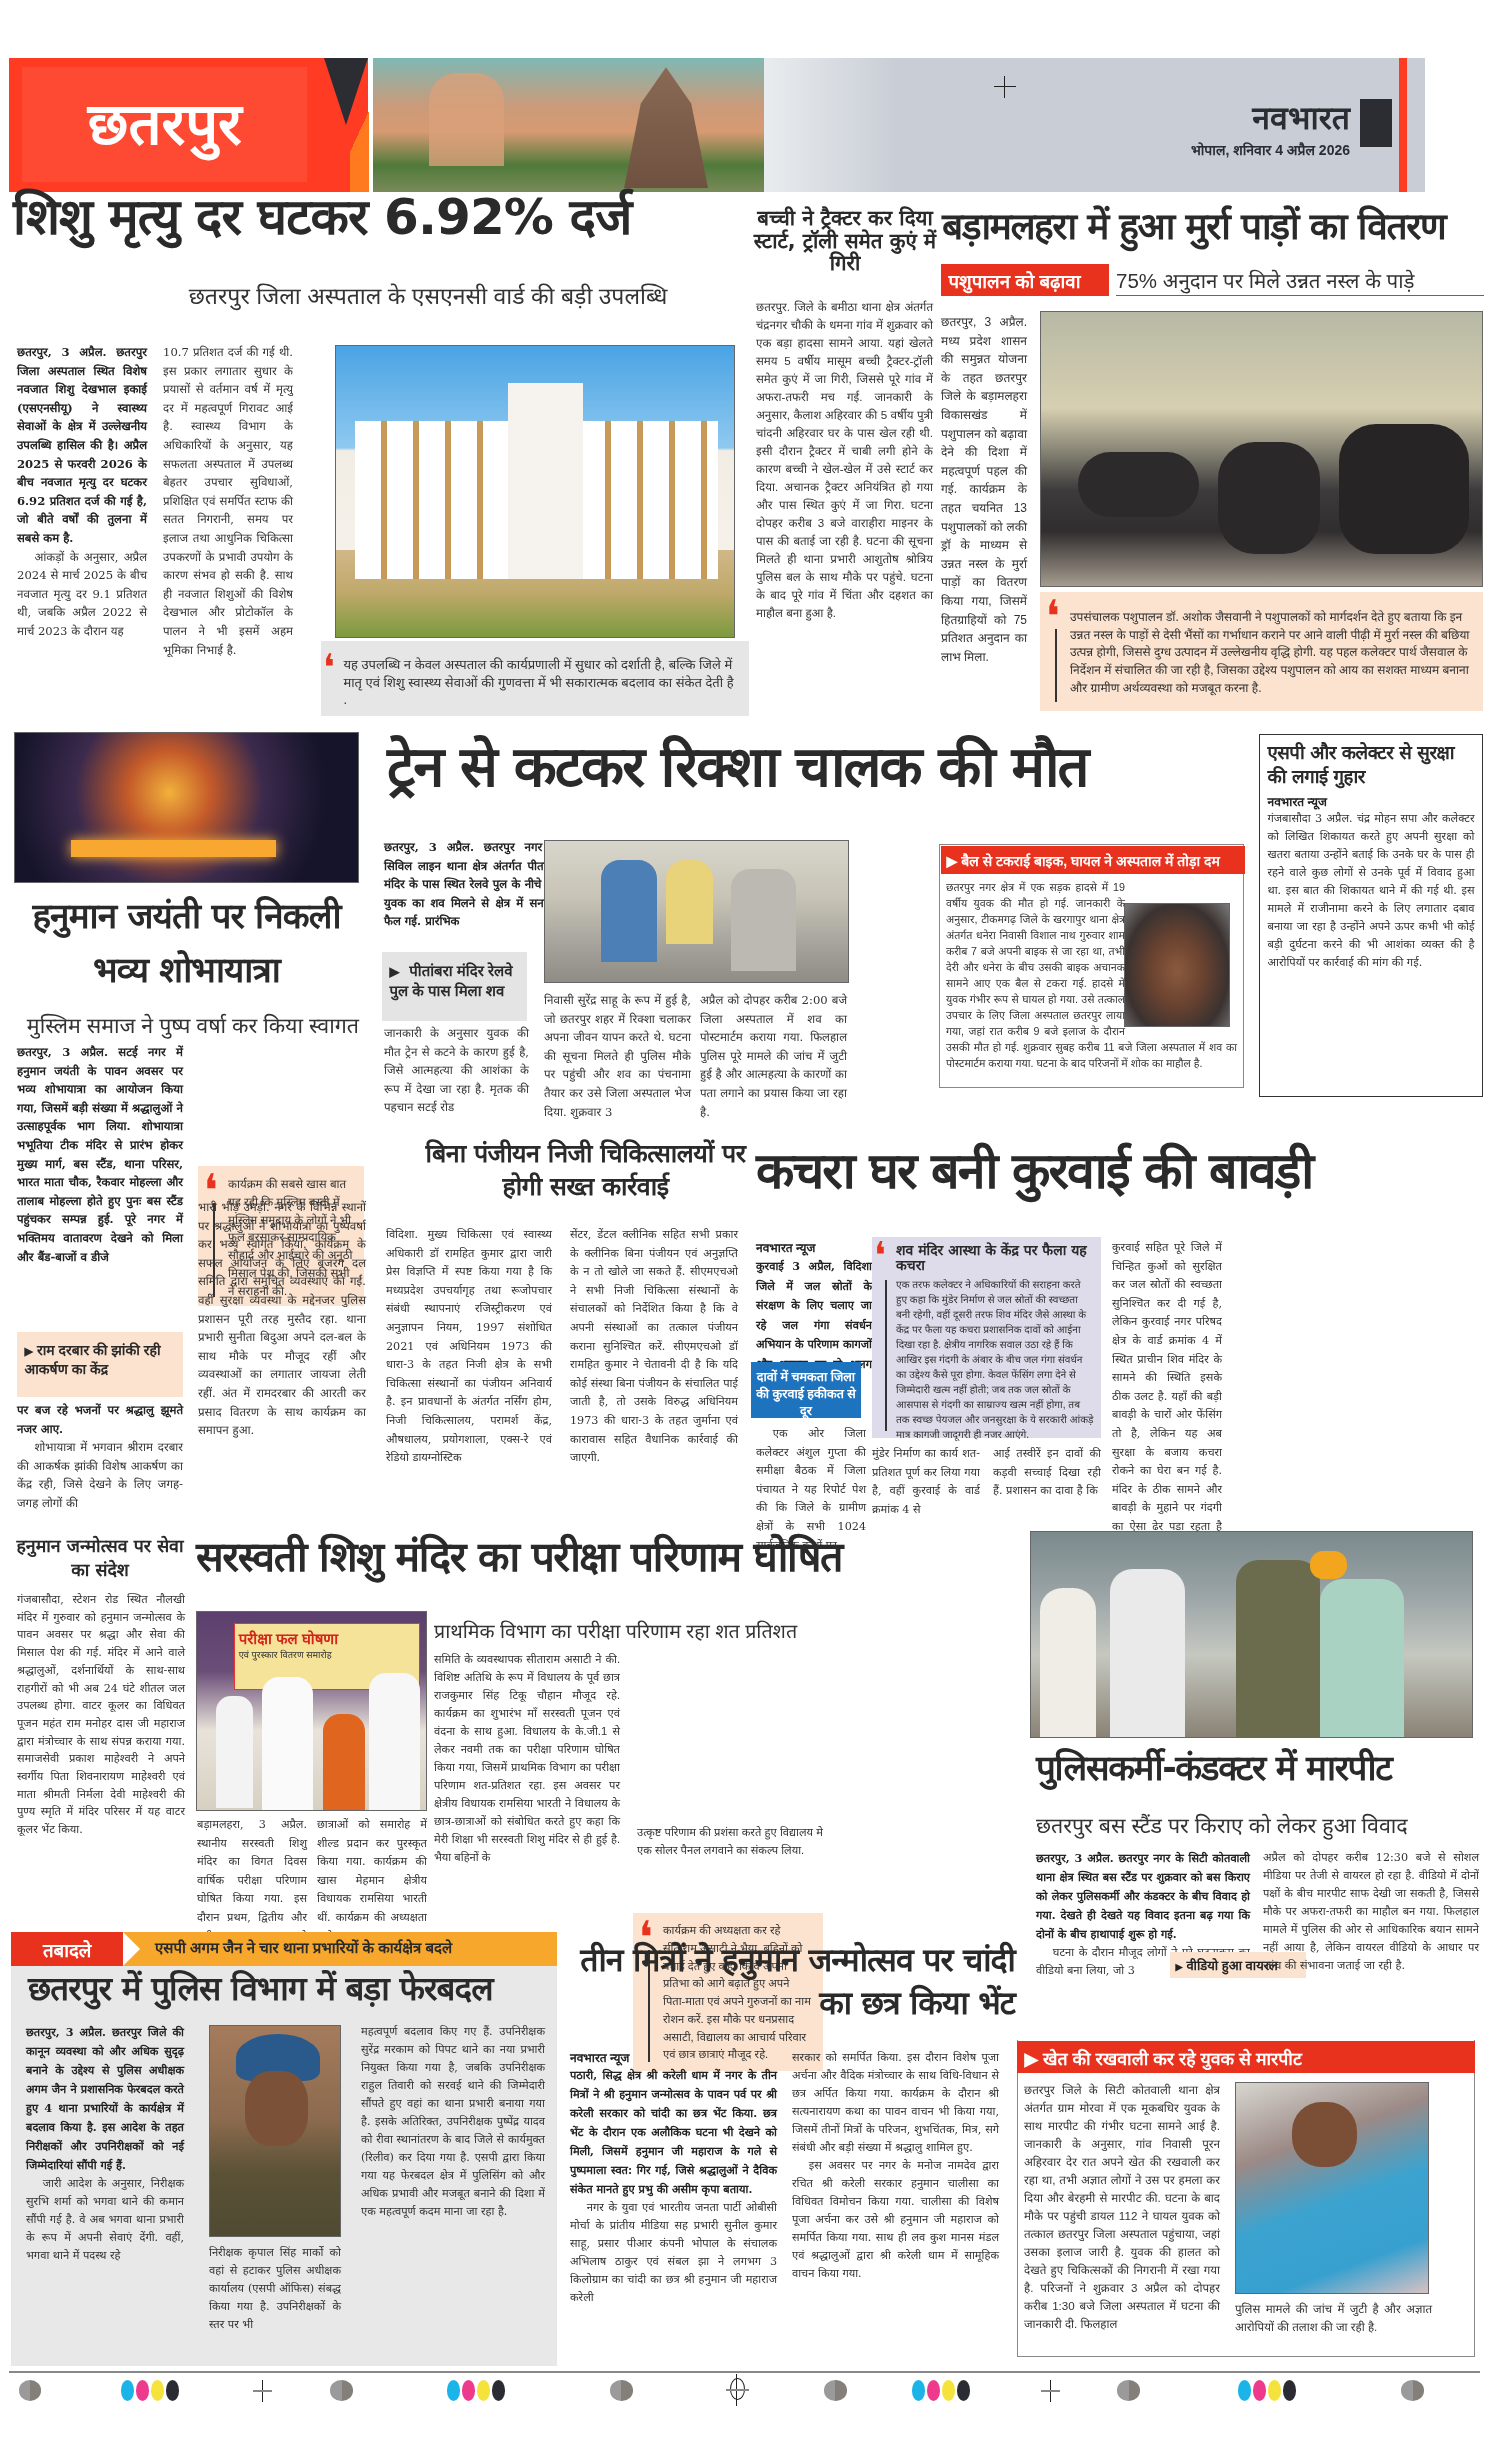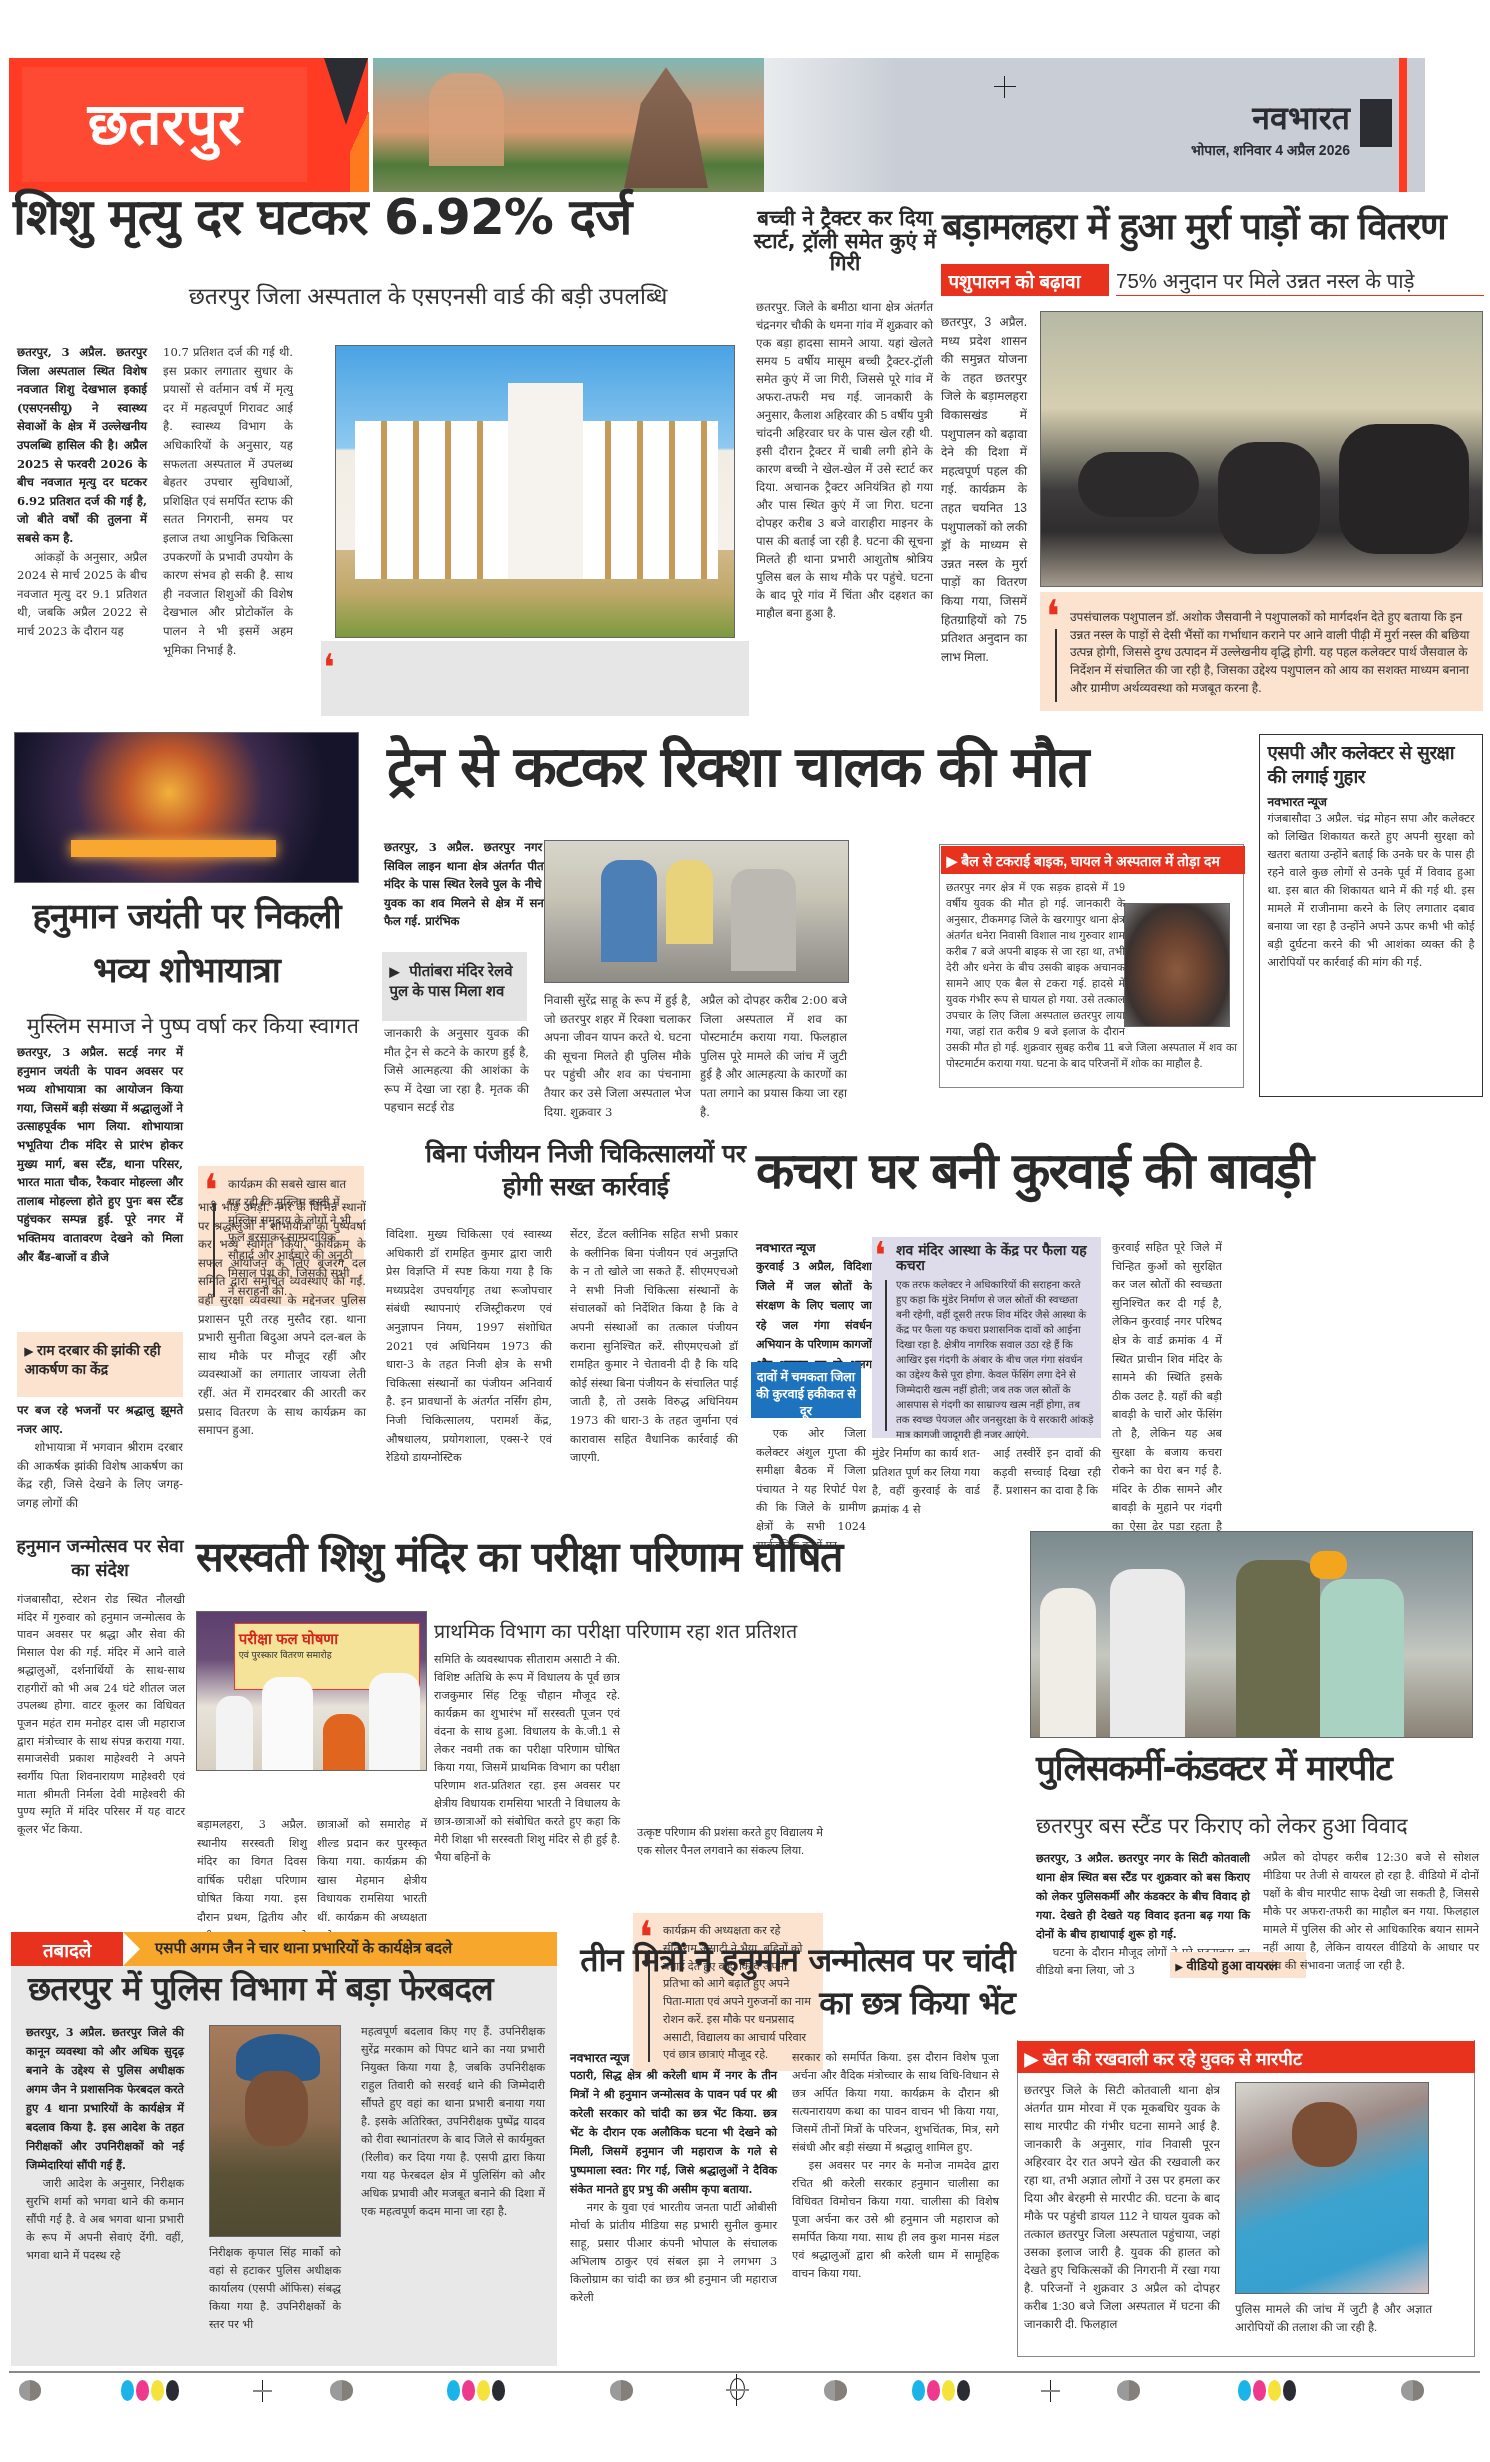--- a/index.html
+++ b/index.html
@@ -49,20 +49,21 @@
   <b>छतरपुर, 3 अप्रैल. छतरपुर जिला अस्पताल स्थित विशेष नवजात शिशु देखभाल इकाई (एसएनसीयू) ने स्वास्थ्य सेवाओं के क्षेत्र में उल्लेखनीय उपलब्धि हासिल की है। अप्रैल 2025 से फरवरी 2026 के बीच नवजात मृत्यु दर घटकर 6.92 प्रतिशत दर्ज की गई है, जो बीते वर्षों की तुलना में सबसे कम है.</b>
   <p style="text-indent:1.5em">आंकड़ों के अनुसार, अप्रैल 2024 से मार्च 2025 के बीच नवजात मृत्यु दर 9.1 प्रतिशत थी, जबकि अप्रैल 2022 से मार्च 2023 के दौरान यह</p>
 </div>
 <div class="abs body" style="left:163px;top:343px;width:130px">10.7 प्रतिशत दर्ज की गई थी. इस प्रकार लगातार सुधार के प्रयासों से वर्तमान वर्ष में मृत्यु दर में महत्वपूर्ण गिरावट आई है. स्वास्थ्य विभाग के अधिकारियों के अनुसार, यह सफलता अस्पताल में उपलब्ध बेहतर उपचार सुविधाओं, प्रशिक्षित एवं समर्पित स्टाफ की सतत निगरानी, समय पर इलाज तथा आधुनिक चिकित्सा उपकरणों के प्रभावी उपयोग के कारण संभव हो सकी है. साथ ही नवजात शिशुओं की विशेष देखभाल और प्रोटोकॉल के पालन ने भी इसमें अहम भूमिका निभाई है.</div>
 <div class="abs photo" style="left:335px;top:345px;width:400px;height:293px;background:linear-gradient(180deg,#4aa3e4 0%,#8fc9f0 35%,#f2ede4 36%,#f5f1ea 70%,#d1b888 70%,#bfa86a 85%,#7b9a3e 100%)">
   <div style="position:absolute;left:18.6px;top:75px;width:363px;height:158px;background:repeating-linear-gradient(90deg,#fff 0 26px,#c89a5a 26px 32px)"></div>
   <div style="position:absolute;left:172px;top:37px;width:75px;height:196px;background:#f6f3ee"></div>
 </div>
 <div class="abs" style="left:321px;top:641px;width:428px;height:75px;background:#e6e6e6;padding:15px 9.3px 0 22.4px">
   <span style="position:absolute;left:1.9px;top:7.5px;color:#e8321e;font-size:37px;line-height:1">❛</span>
+  <div style="font-family:'Liberation Sans',sans-serif;font-size:13px;line-height:17.7px;color:#333">यह उपलब्धि न केवल अस्पताल की कार्यप्रणाली में सुधार को दर्शाती है, बल्कि जिले में मातृ एवं शिशु स्वास्थ्य सेवाओं की गुणवत्ता में भी सकारात्मक बदलाव का संकेत देती है .</div>
 </div>
 
 <div class="abs bt" style="left:752px;top:207px;width:186px;text-align:center;font-size:20.5px;letter-spacing:0">बच्ची ने ट्रैक्टर कर दिया स्टार्ट, ट्रॉली समेत कुएं में गिरी</div>
 <div class="abs cond" style="left:756px;top:298px;width:177px;font-size:11.6px;line-height:18px">छतरपुर. जिले के बमीठा थाना क्षेत्र अंतर्गत चंद्रनगर चौकी के धमना गांव में शुक्रवार को एक बड़ा हादसा सामने आया. यहां खेलते समय 5 वर्षीय मासूम बच्ची ट्रैक्टर-ट्रॉली समेत कुएं में जा गिरी, जिससे पूरे गांव में अफरा-तफरी मच गई. जानकारी के अनुसार, कैलाश अहिरवार की 5 वर्षीय पुत्री चांदनी अहिरवार घर के पास खेल रही थी. इसी दौरान ट्रैक्टर में चाबी लगी होने के कारण बच्ची ने खेल-खेल में उसे स्टार्ट कर दिया. अचानक ट्रैक्टर अनियंत्रित हो गया और पास स्थित कुएं में जा गिरा. घटना दोपहर करीब 3 बजे वाराहीरा माइनर के पास की बताई जा रही है. घटना की सूचना मिलते ही थाना प्रभारी आशुतोष श्रोत्रिय पुलिस बल के साथ मौके पर पहुंचे. घटना के बाद पूरे गांव में चिंता और दहशत का माहौल बना हुआ है.</div>
 
 <div class="abs bt" style="left:942px;top:207px;width:540px;font-size:37px;letter-spacing:-1.4px">बड़ामलहरा में हुआ मुर्रा पाड़ों का वितरण</div>
 <div class="abs redbar" style="left:941px;top:264px;width:168px;height:32px;font-size:18.6px;padding:3.7px 7.5px">पशुपालन को बढ़ावा</div>
 <div class="abs" style="left:1116px;top:264px;width:368px;height:32px;font-size:20.5px;color:#333;font-family:'Liberation Sans',sans-serif;padding-top:1.9px;border-bottom:1.9px solid #e8321e">75% अनुदान पर मिले उन्नत नस्ल के पाड़े</div>
 <div class="abs cond" style="left:941px;top:313px;width:86px;font-size:12px;line-height:18.6px">छतरपुर, 3 अप्रैल. मध्य प्रदेश शासन की समुन्नत योजना के तहत छतरपुर जिले के बड़ामलहरा विकासखंड में पशुपालन को बढ़ावा देने की दिशा में महत्वपूर्ण पहल की गई. कार्यक्रम के तहत चयनित 13 पशुपालकों को लकी ड्रॉ के माध्यम से उन्नत नस्ल के मुर्रा पाड़ों का वितरण किया गया, जिसमें हितग्राहियों को 75 प्रतिशत अनुदान का लाभ मिला.</div>
 <div class="abs photo" style="left:1040px;top:311px;width:443px;height:276px;background:linear-gradient(180deg,#b7b9a5 0%,#d7cfb0 35%,#8b8878 50%,#3d3b3c 65%,#2f2d2e 80%,#a59b8e 100%)">
@@ -151,21 +152,21 @@
   <div style="font-family:'Liberation Sans',sans-serif;font-size:10.2px;line-height:15px;color:#333">एक तरफ कलेक्टर ने अधिकारियों की सराहना करते हुए कहा कि मुंडेर निर्माण से जल स्रोतों की स्वच्छता बनी रहेगी, वहीं दूसरी तरफ शिव मंदिर जैसे आस्था के केंद्र पर फैला यह कचरा प्रशासनिक दावों को आईना दिखा रहा है. क्षेत्रीय नागरिक सवाल उठा रहे हैं कि आखिर इस गंदगी के अंबार के बीच जल गंगा संवर्धन का उद्देश्य कैसे पूरा होगा. केवल फेंसिंग लगा देने से जिम्मेदारी खत्म नहीं होती; जब तक जल स्रोतों के आसपास से गंदगी का साम्राज्य खत्म नहीं होगा, तब तक स्वच्छ पेयजल और जनसुरक्षा के ये सरकारी आंकड़े मात्र कागजी जादूगरी ही नजर आएंगे.</div>
 </div>
 <div class="abs body" style="left:872px;top:1445px;width:108px;font-size:11.2px">मुंडेर निर्माण का कार्य शत-प्रतिशत पूर्ण कर लिया गया है, वहीं कुरवाई के वार्ड क्रमांक 4 से</div>
 <div class="abs body" style="left:993px;top:1445px;width:108px;font-size:11.2px">आई तस्वीरें इन दावों की कड़वी सच्चाई दिखा रही हैं. प्रशासन का दावा है कि</div>
 <div class="abs body" style="left:1112px;top:1239px;width:110px;font-size:11.2px">कुरवाई सहित पूरे जिले में चिन्हित कुओं को सुरक्षित कर जल स्रोतों की स्वच्छता सुनिश्चित कर दी गई है, लेकिन कुरवाई नगर परिषद क्षेत्र के वार्ड क्रमांक 4 में स्थित प्राचीन शिव मंदिर के सामने की स्थिति इसके ठीक उलट है. यहाँ की बड़ी बावड़ी के चारों ओर फेंसिंग तो है, लेकिन यह अब सुरक्षा के बजाय कचरा रोकने का घेरा बन गई है. मंदिर के ठीक सामने और बावड़ी के मुहाने पर गंदगी का ऐसा ढेर पड़ा रहता है कि श्रद्धालुओं का वहां खड़ा होना भी दूभर हो गया है.</div>
 
 <div class="abs bt" style="left:14px;top:1535px;width:172px;text-align:center;font-size:17.7px;letter-spacing:0;line-height:1.35">हनुमान जन्मोत्सव पर सेवा का संदेश</div>
 <div class="abs body" style="left:17px;top:1591px;width:168px;font-size:11.2px;line-height:17.7px">गंजबासौदा, स्टेशन रोड स्थित नौलखी मंदिर में गुरुवार को हनुमान जन्मोत्सव के पावन अवसर पर श्रद्धा और सेवा की मिसाल पेश की गई. मंदिर में आने वाले श्रद्धालुओं, दर्शनार्थियों के साथ-साथ राहगीरों को भी अब 24 घंटे शीतल जल उपलब्ध होगा. वाटर कूलर का विधिवत पूजन महंत राम मनोहर दास जी महाराज द्वारा मंत्रोच्चार के साथ संपन्न कराया गया. समाजसेवी प्रकाश माहेश्वरी ने अपने स्वर्गीय पिता शिवनारायण माहेश्वरी एवं माता श्रीमती निर्मला देवी माहेश्वरी की पुण्य स्मृति में मंदिर परिसर में यह वाटर कूलर भेंट किया.</div>
 
 <div class="abs bt" style="left:196px;top:1535px;width:820px;font-size:41px;letter-spacing:-1.4px">सरस्वती शिशु मंदिर का परीक्षा परिणाम घोषित</div>
-<div class="abs photo" style="left:196px;top:1611px;width:231px;height:160px;background:linear-gradient(180deg,#5c3f6d 0%,#6b4e78 30%,#e8e3da 60%,#d7d0c2 100%)">
+<div class="abs photo" style="left:196px;top:1611px;width:231px;height:200px;background:linear-gradient(180deg,#5c3f6d 0%,#6b4e78 30%,#e8e3da 60%,#d7d0c2 100%)">
   <div style="position:absolute;left:37px;top:11.2px;width:186px;height:67px;background:#f6e39a;border:1.9px solid #e33;padding:3.7px">
     <div style="color:#d4251a;font-weight:bold;font-size:15px;font-family:'Liberation Sans',sans-serif">परीक्षा फल घोषणा</div>
     <div style="color:#333;font-size:9.3px;font-family:'Liberation Sans',sans-serif">एवं पुरस्कार वितरण समारोह</div>
   </div>
   <div style="position:absolute;left:18.6px;top:84px;width:37px;height:112px;background:#f3f3f3;border-radius:15px 15px 0 0"></div>
   <div style="position:absolute;left:65px;top:65px;width:51px;height:135px;background:#fafafa;border-radius:17px 17px 0 0"></div>
   <div style="position:absolute;left:126px;top:102px;width:42px;height:98px;background:#e0661f;border-radius:17px 17px 0 0"></div>
   <div style="position:absolute;left:172px;top:61px;width:51px;height:140px;background:#f7f7f7;border-radius:17px 17px 0 0"></div>
 </div>
 <div class="abs body" style="left:197px;top:1816px;width:110px;font-size:11.2px">

